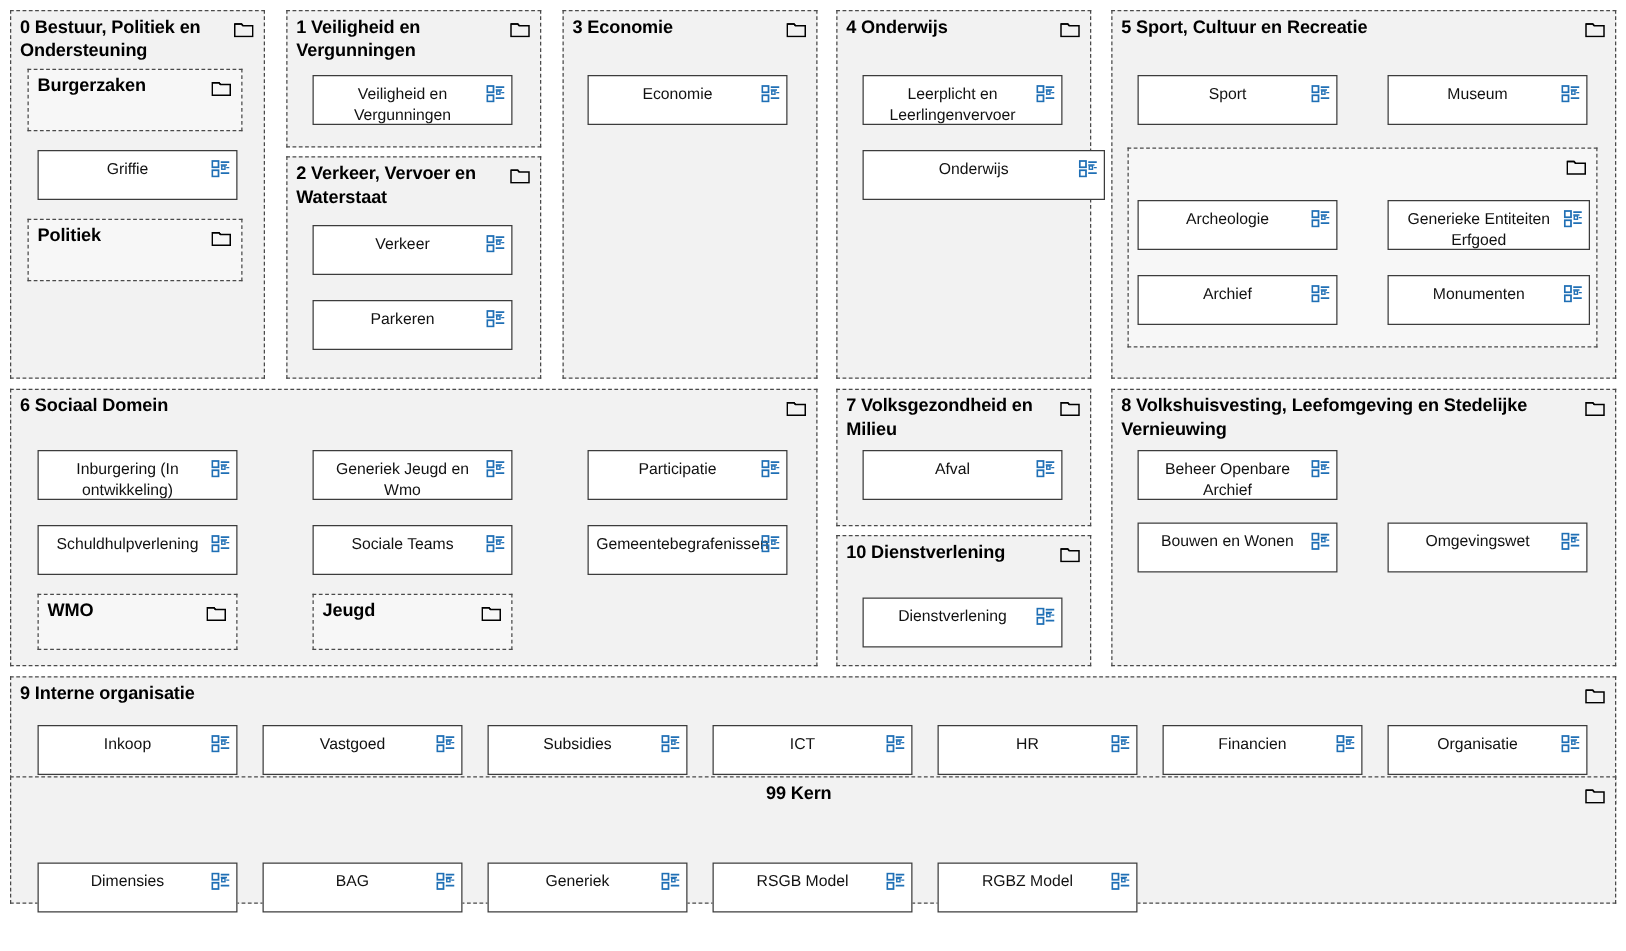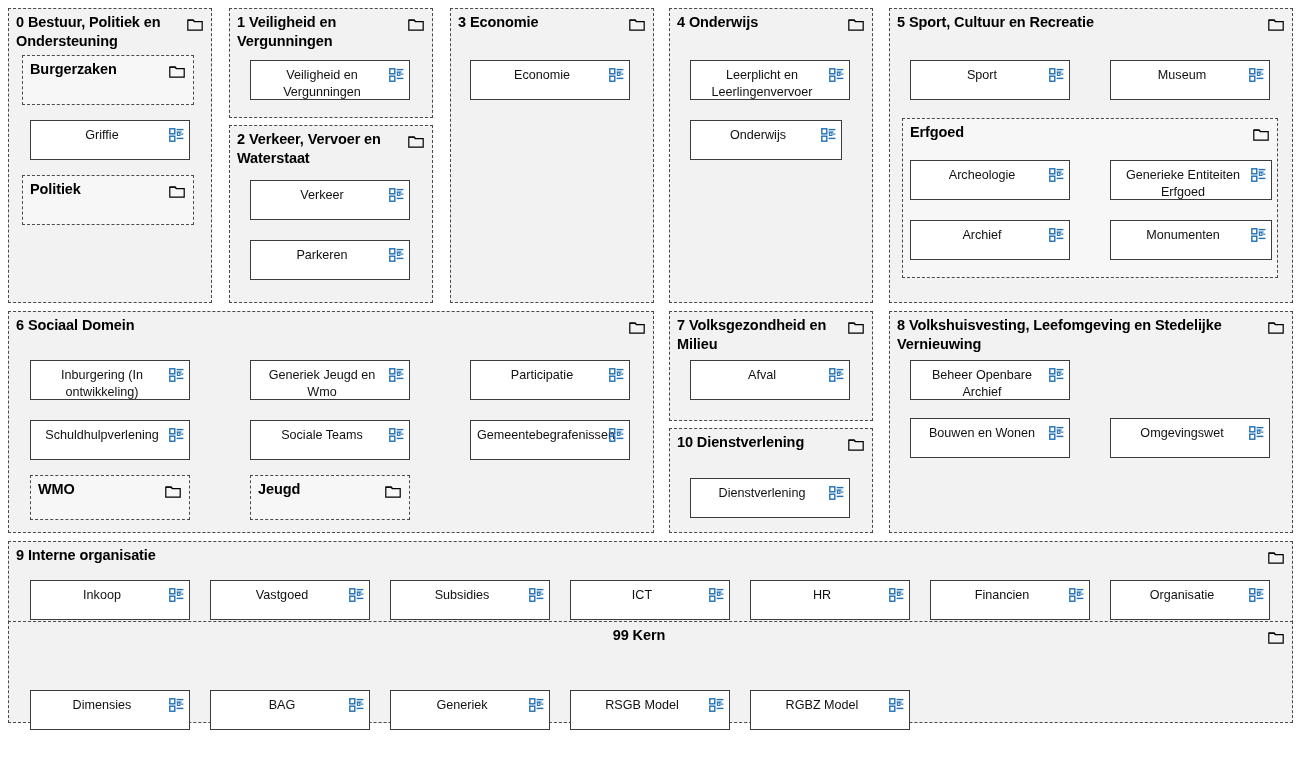--- a/index.html
+++ b/index.html
@@ -192,41 +192,40 @@
       <span class="elem-icon"><svg viewBox="0 0 15 14" width="15" height="14" xmlns="http://www.w3.org/2000/svg">
           <rect x="0.8" y="0.8" width="5" height="5" fill="none" stroke="#1f6fb5" stroke-width="1.4"></rect>
           <rect x="0.8" y="8.2" width="5" height="5" fill="none" stroke="#1f6fb5" stroke-width="1.4"></rect>
           <rect x="8.4" y="4.8" width="2.6" height="2.6" fill="none" stroke="#1f6fb5" stroke-width="1.1"></rect>
           <line x1="7.6" y1="1.6" x2="14.4" y2="1.6" stroke="#1f6fb5" stroke-width="1.4"></line>
           <line x1="7.6" y1="4.0" x2="12.6" y2="4.0" stroke="#1f6fb5" stroke-width="1.1"></line>
           <line x1="12.0" y1="6.1" x2="14.4" y2="6.1" stroke="#1f6fb5" stroke-width="1.1"></line>
           <line x1="7.6" y1="10.4" x2="14.4" y2="10.4" stroke="#1f6fb5" stroke-width="1.4"></line>
         </svg></span>
     </div>
-    <div class="elem" style="left: 690px; top: 120px; width: 152px; height: 40px;">
+    <div class="elem" style="left: 690px; top: 120px; width: 194px; height: 40px;">
       <div class="elem-label">Onderwijs</div>
       <span class="elem-icon"><svg viewBox="0 0 15 14" width="15" height="14" xmlns="http://www.w3.org/2000/svg">
           <rect x="0.8" y="0.8" width="5" height="5" fill="none" stroke="#1f6fb5" stroke-width="1.4"></rect>
           <rect x="0.8" y="8.2" width="5" height="5" fill="none" stroke="#1f6fb5" stroke-width="1.4"></rect>
           <rect x="8.4" y="4.8" width="2.6" height="2.6" fill="none" stroke="#1f6fb5" stroke-width="1.1"></rect>
           <line x1="7.6" y1="1.6" x2="14.4" y2="1.6" stroke="#1f6fb5" stroke-width="1.4"></line>
           <line x1="7.6" y1="4.0" x2="12.6" y2="4.0" stroke="#1f6fb5" stroke-width="1.1"></line>
           <line x1="12.0" y1="6.1" x2="14.4" y2="6.1" stroke="#1f6fb5" stroke-width="1.1"></line>
           <line x1="7.6" y1="10.4" x2="14.4" y2="10.4" stroke="#1f6fb5" stroke-width="1.4"></line>
         </svg></span>
     </div>
     <div class="group" style="left: 889px; top: 8px; width: 404px; height: 295px;">
       <div class="group-title">5 Sport, Cultuur en Recreatie</div>
       <span class="folder-icon"><svg viewBox="0 0 16 13" width="16" height="13" xmlns="http://www.w3.org/2000/svg">
           <path d="M0.8 2.2 H6.2 L7.4 3.6 H15.2 V12.2 H0.8 Z" fill="none" stroke="#000" stroke-width="1.2"></path>
           <path d="M0.8 2.2 H6.2 L7.4 3.6" fill="none" stroke="#000" stroke-width="1.2"></path>
         </svg></span>
     </div>
     <div class="group nested" style="left: 902px; top: 118px; width: 376px; height: 160px;">
-      <div class="group-title">Erfgoed</div>
       <span class="folder-icon"><svg viewBox="0 0 16 13" width="16" height="13" xmlns="http://www.w3.org/2000/svg">
           <path d="M0.8 2.2 H6.2 L7.4 3.6 H15.2 V12.2 H0.8 Z" fill="none" stroke="#000" stroke-width="1.2"></path>
           <path d="M0.8 2.2 H6.2 L7.4 3.6" fill="none" stroke="#000" stroke-width="1.2"></path>
         </svg></span>
     </div>
     <div class="elem" style="left: 910px; top: 160px; width: 160px; height: 40px;">
       <div class="elem-label">Archeologie</div>
       <span class="elem-icon"><svg viewBox="0 0 15 14" width="15" height="14" xmlns="http://www.w3.org/2000/svg">
           <rect x="0.8" y="0.8" width="5" height="5" fill="none" stroke="#1f6fb5" stroke-width="1.4"></rect>
           <rect x="0.8" y="8.2" width="5" height="5" fill="none" stroke="#1f6fb5" stroke-width="1.4"></rect>

